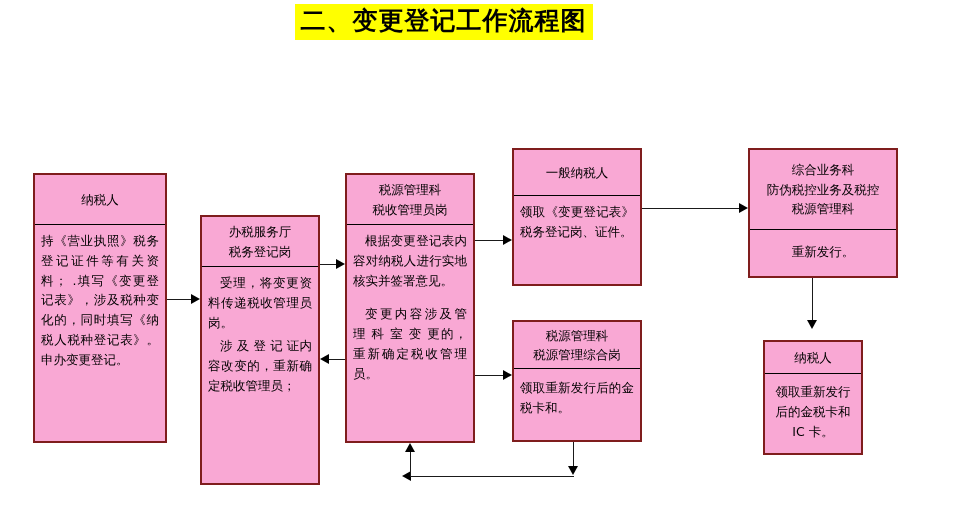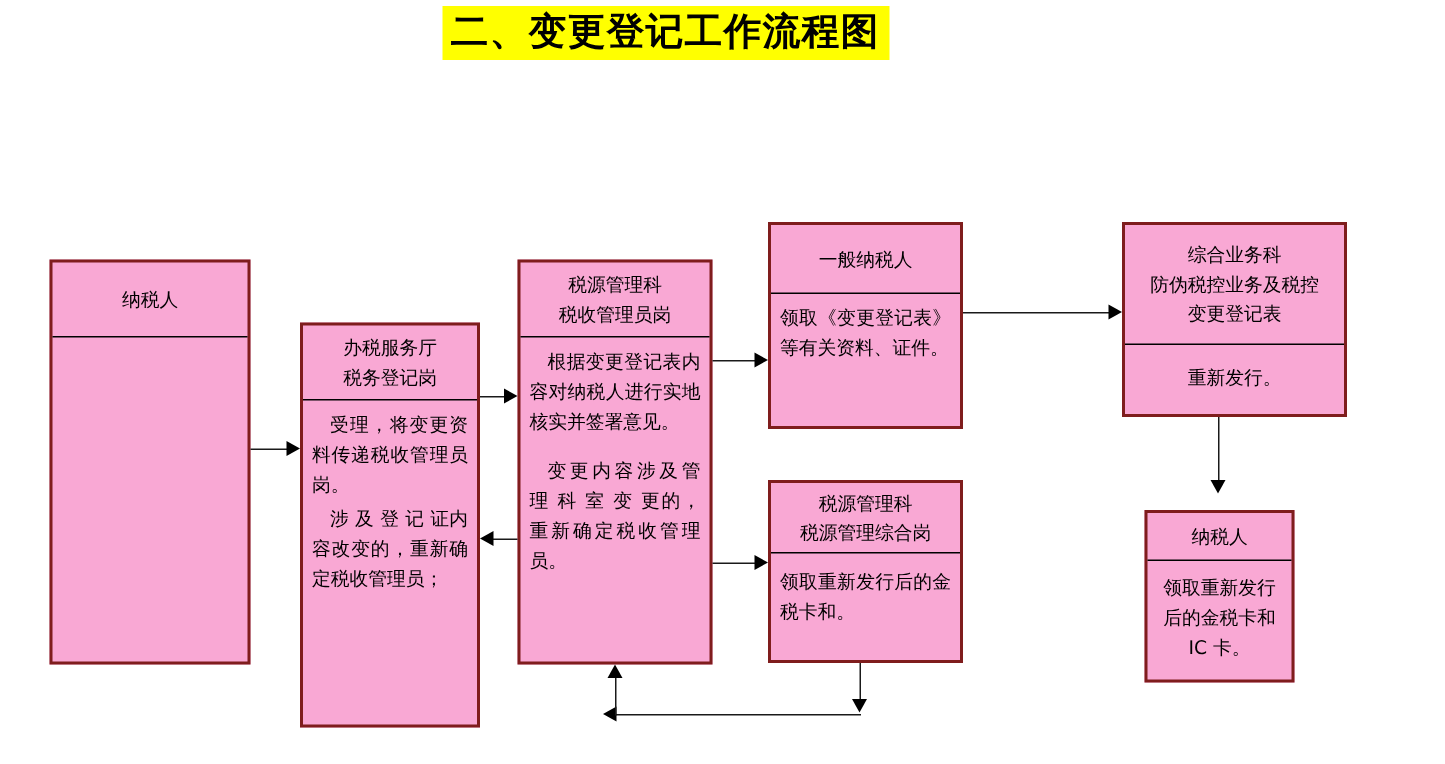--- a/index.html
+++ b/index.html
@@ -100,51 +100,52 @@
 </style>
 </head>
 <body>
 
 <div id="title-wrap">
   <span id="page-title">二、变更登记工作流程图</span>
 </div>
 
 <div class="box" style="left:33px; top:173px; width:134px; height:270px;">
   <div class="box-head" style="height:50px; display:flex; align-items:center; justify-content:center;">纳税人</div>
+  <div class="box-body">持《营业执照》税务 登记证件等有关资料； .填写《变更登记表》，涉及税种变化的，同时填写《纳税人税种登记表》。申办变更登记。</div>
 </div>
 
 <div class="box" style="left:200px; top:173px; width:120px; height:270px;margin-top:42px;">
   <div class="box-head" style="height:50px; display:flex; align-items:center; justify-content:center;">办税服务厅
 税务登记岗</div>
   <div class="box-body" style="text-indent:12px;">受理，将变更资料传递税收管理员岗。</div>
   <div class="box-body p2" style="padding-top:0; text-indent:12px;">涉 及 登 记 证内容改变的，重新确定税收管理员；</div>
 </div>
 
 <div class="box" style="left:345px; top:173px; width:130px; height:270px;">
   <div class="box-head" style="height:50px; display:flex; align-items:center; justify-content:center;">税源管理科
 税收管理员岗</div>
   <div class="box-body" style="text-indent:12px;">根据变更登记表内容对纳税人进行实地核实并签署意见。</div>
   <div class="box-body p2" style="text-indent:12px;">变更内容涉及管 理 科 室 变 更的，重新确定税收管理员。</div>
 </div>
 
 <div class="box" style="left:512px; top:148px; width:130px; height:138px;">
   <div class="box-head" style="height:46px; display:flex; align-items:center; justify-content:center;">一般纳税人</div>
-  <div class="box-body">领取《变更登记表》等有关资料、证件。</div>
+  <div class="box-body">领取《变更登记表》税务登记岗、证件。</div>
 </div>
 
 <div class="box" style="left:512px; top:320px; width:130px; height:122px;">
   <div class="box-head" style="height:47px; display:flex; align-items:center; justify-content:center;">税源管理科
 税源管理综合岗</div>
   <div class="box-body" style="padding-top:9px;">领取重新发行后的金税卡和。</div>
 </div>
 
 <div class="box" style="left:748px; top:148px; width:150px; height:130px;">
   <div class="box-head" style="height:80px; display:flex; align-items:center; justify-content:center; text-align:center;">综合业务科
 防伪税控业务及税控
-变更登记表</div>
+税源管理科</div>
   <div class="box-body ctr" style="padding-top:12px;">重新发行。</div>
 </div>
 
 <div class="box" style="left:763px; top:340px; width:100px; height:115px;">
   <div class="box-head" style="height:32px; display:flex; align-items:center; justify-content:center;">纳税人</div>
   <div class="box-body ctr" style="padding-top:8px;">领取重新发行后的金税卡和 IC 卡。</div>
 </div>
 
 <div class="ln-h" style="left:167px; top:299px; width:25px;"></div>
 <div class="arrow right" style="left:191px; top:294px;"></div>

